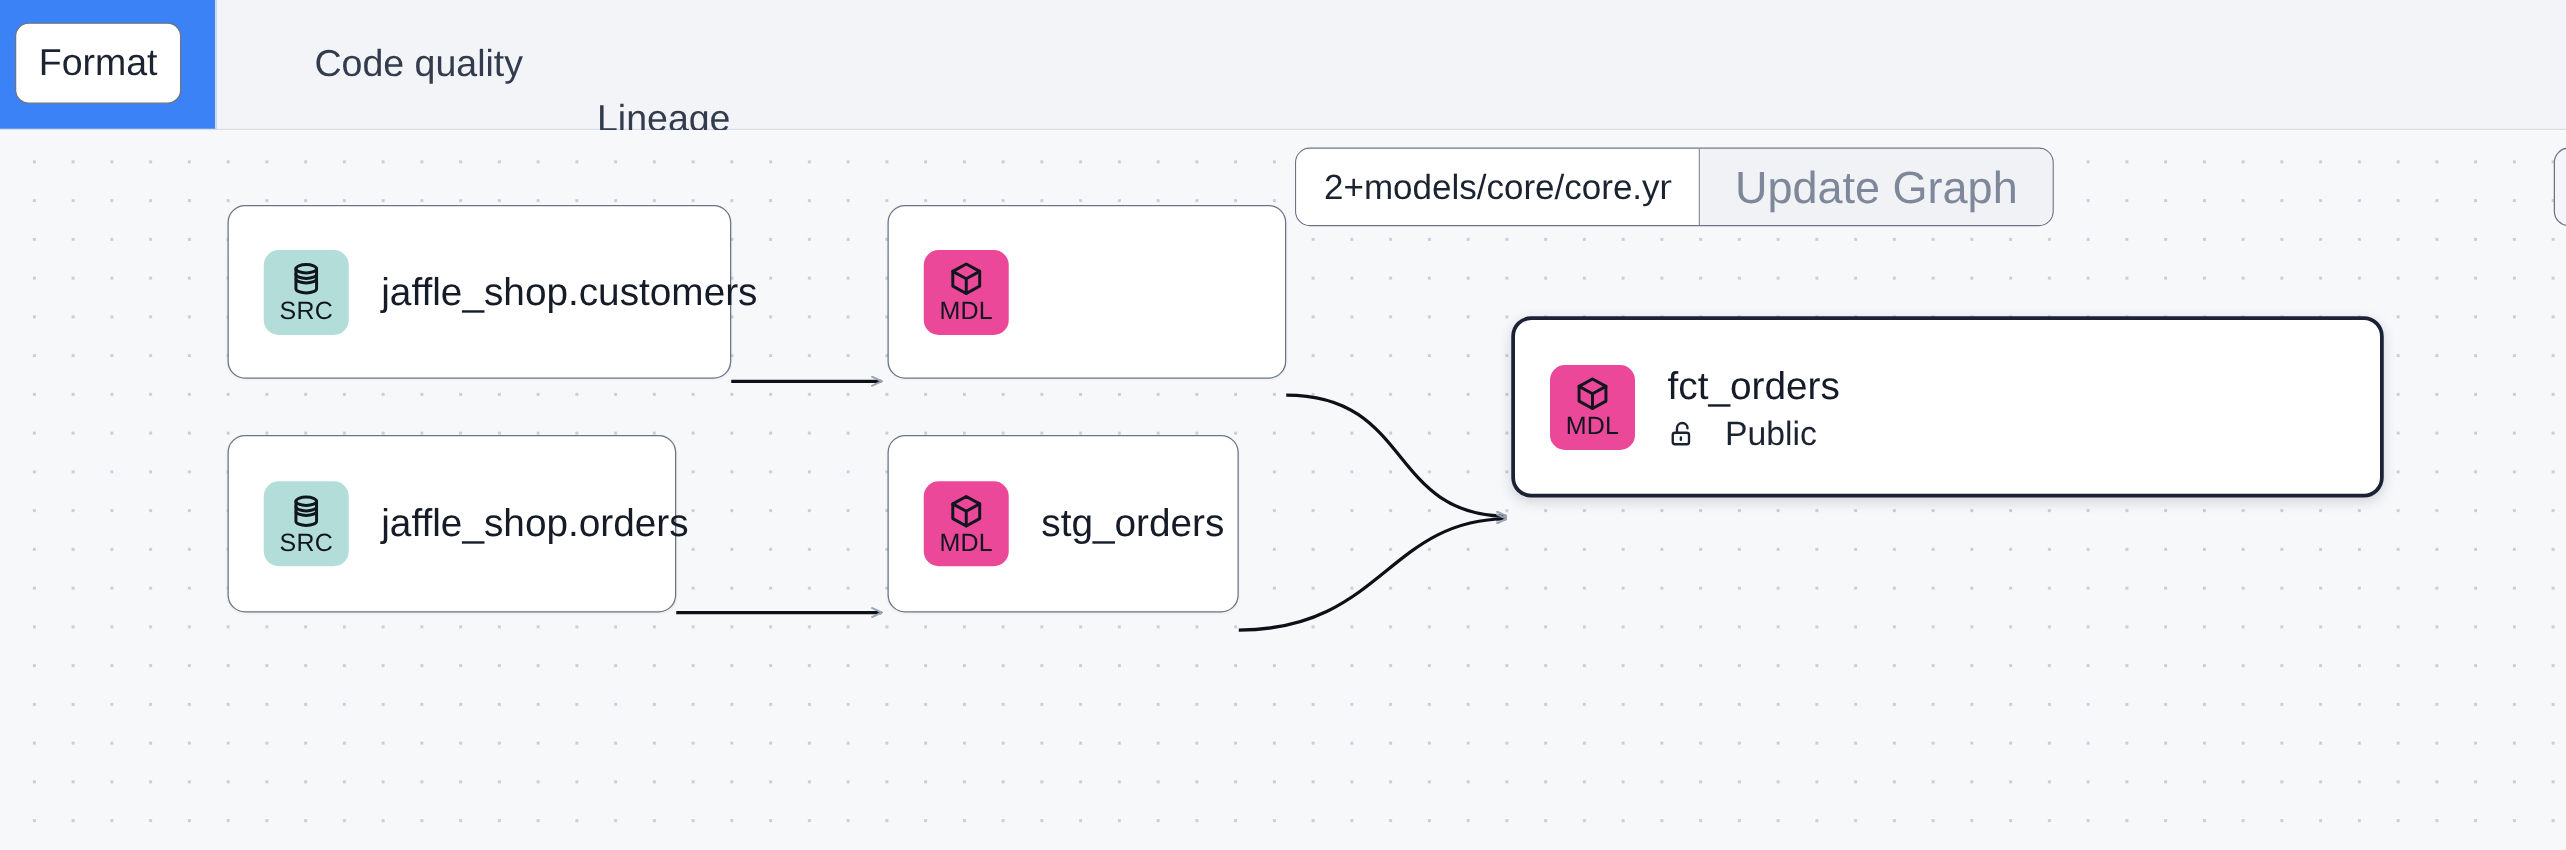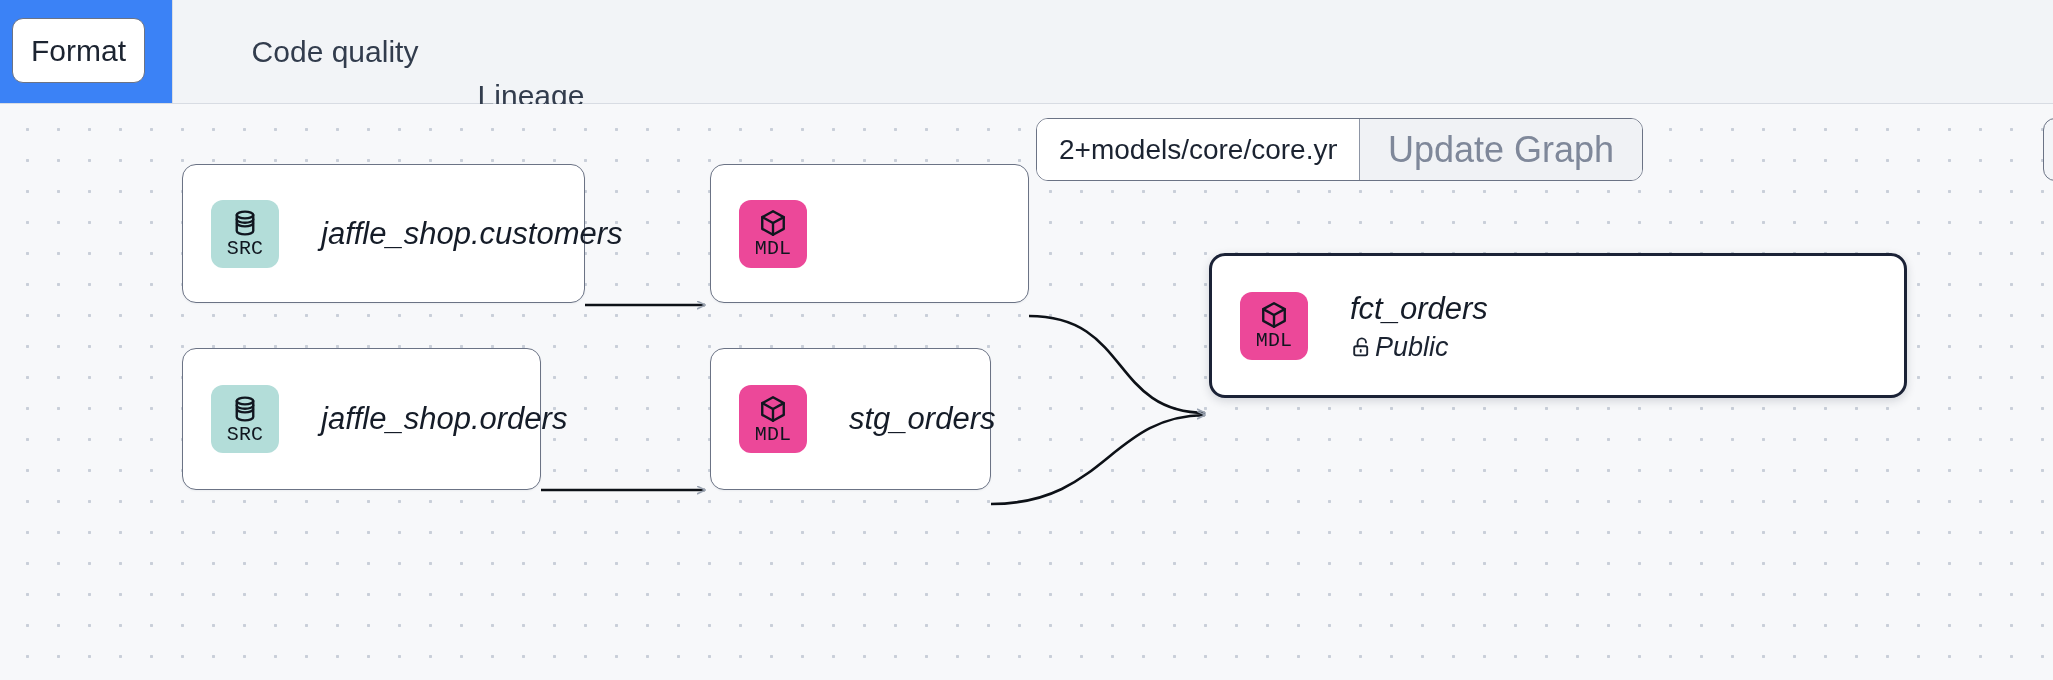--- a/index.html
+++ b/index.html
@@ -159,46 +159,45 @@
 
   .badge-icon {
     display: block;
     height: 30px;
     line-height: 0;
     margin-bottom: 1px;
   }
 
   .badge-text {
     font-size: 20px;
-    font-family: Liberation Mono, monospace;
+    font-family: Liberation Sans, sans-serif;
     color: #10161f;
     letter-spacing: 0.2px;
     line-height: 20px;
   }
 
   .node-body {
-    margin-left: 42px;
+    margin-left: 26px;
     display: flex;
     flex-direction: column;
     justify-content: flex-start;
     min-width: 0;
-    font-style: italic;
   }
 
   .node-title {
     font-size: 31px;
     color: #151c28;
     white-space: nowrap;
     line-height: 38px;
   }
 
   .node-sub {
     display: flex;
     align-items: center;
-    gap: 1px;
+    gap: 22px;
     margin-top: 4px;
   }
 
   .node-sub-text {
     font-size: 27px;
     color: #1b2331;
     line-height: 30px;
     white-space: nowrap;
   }
 

